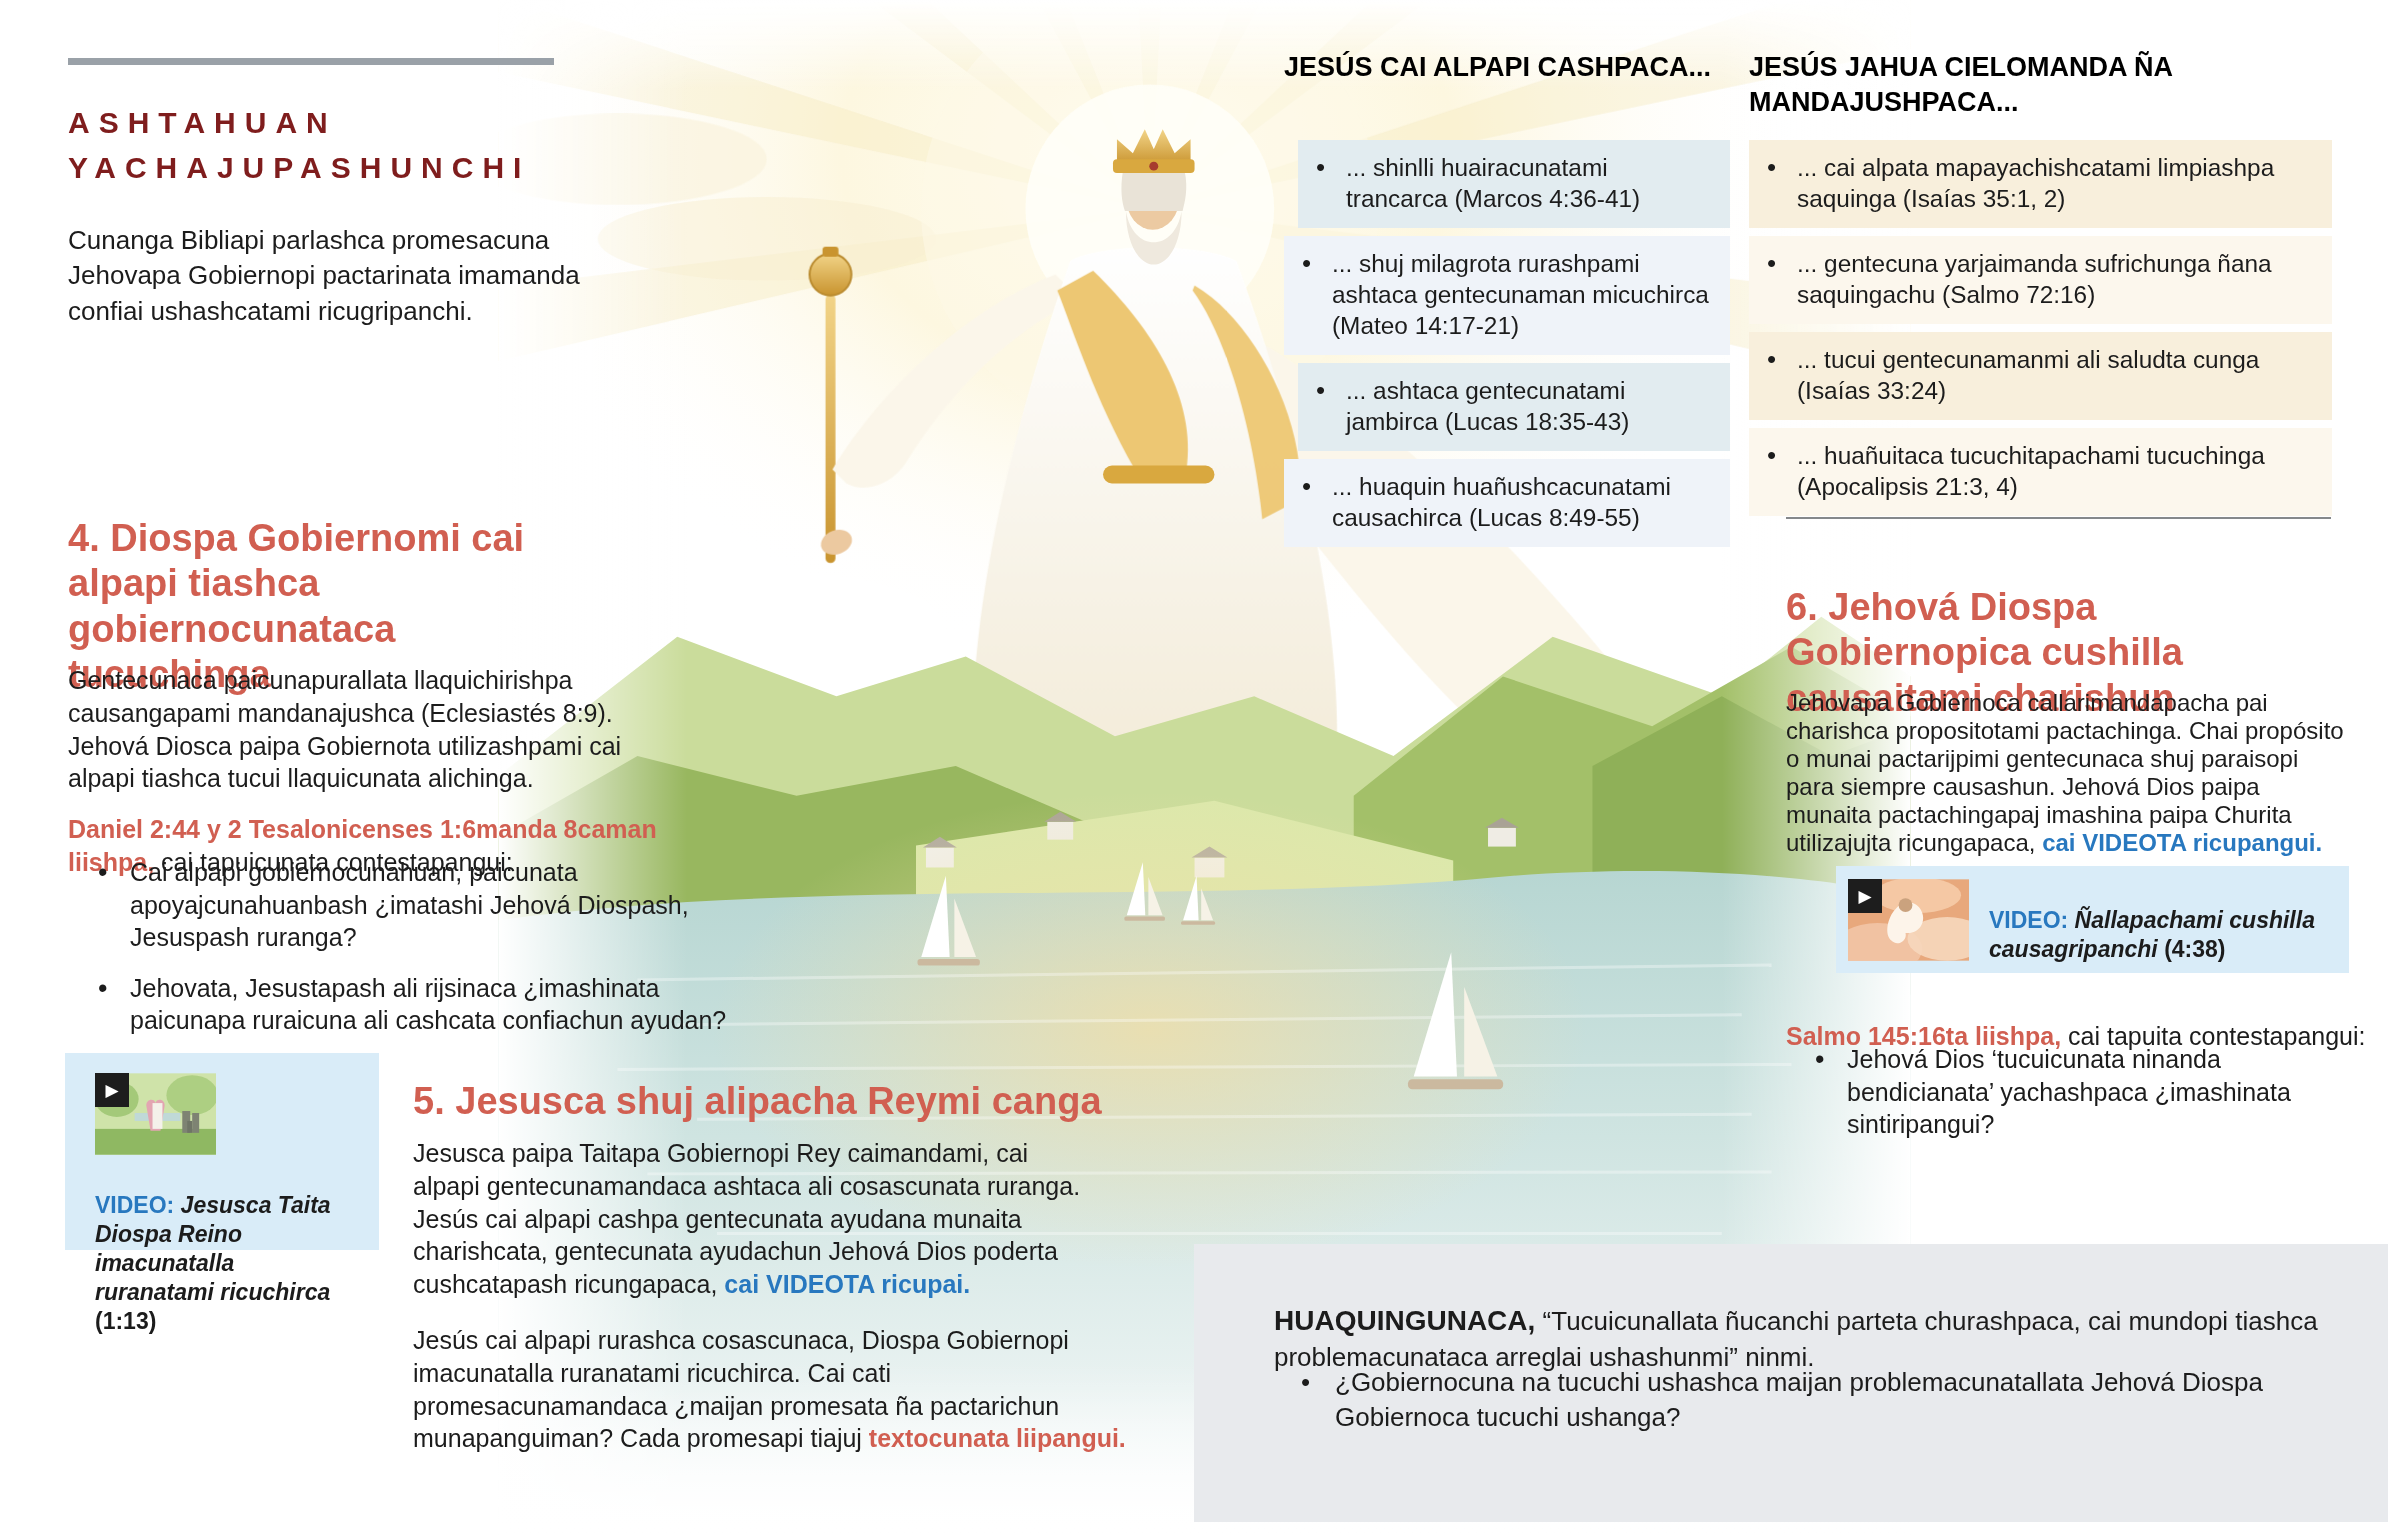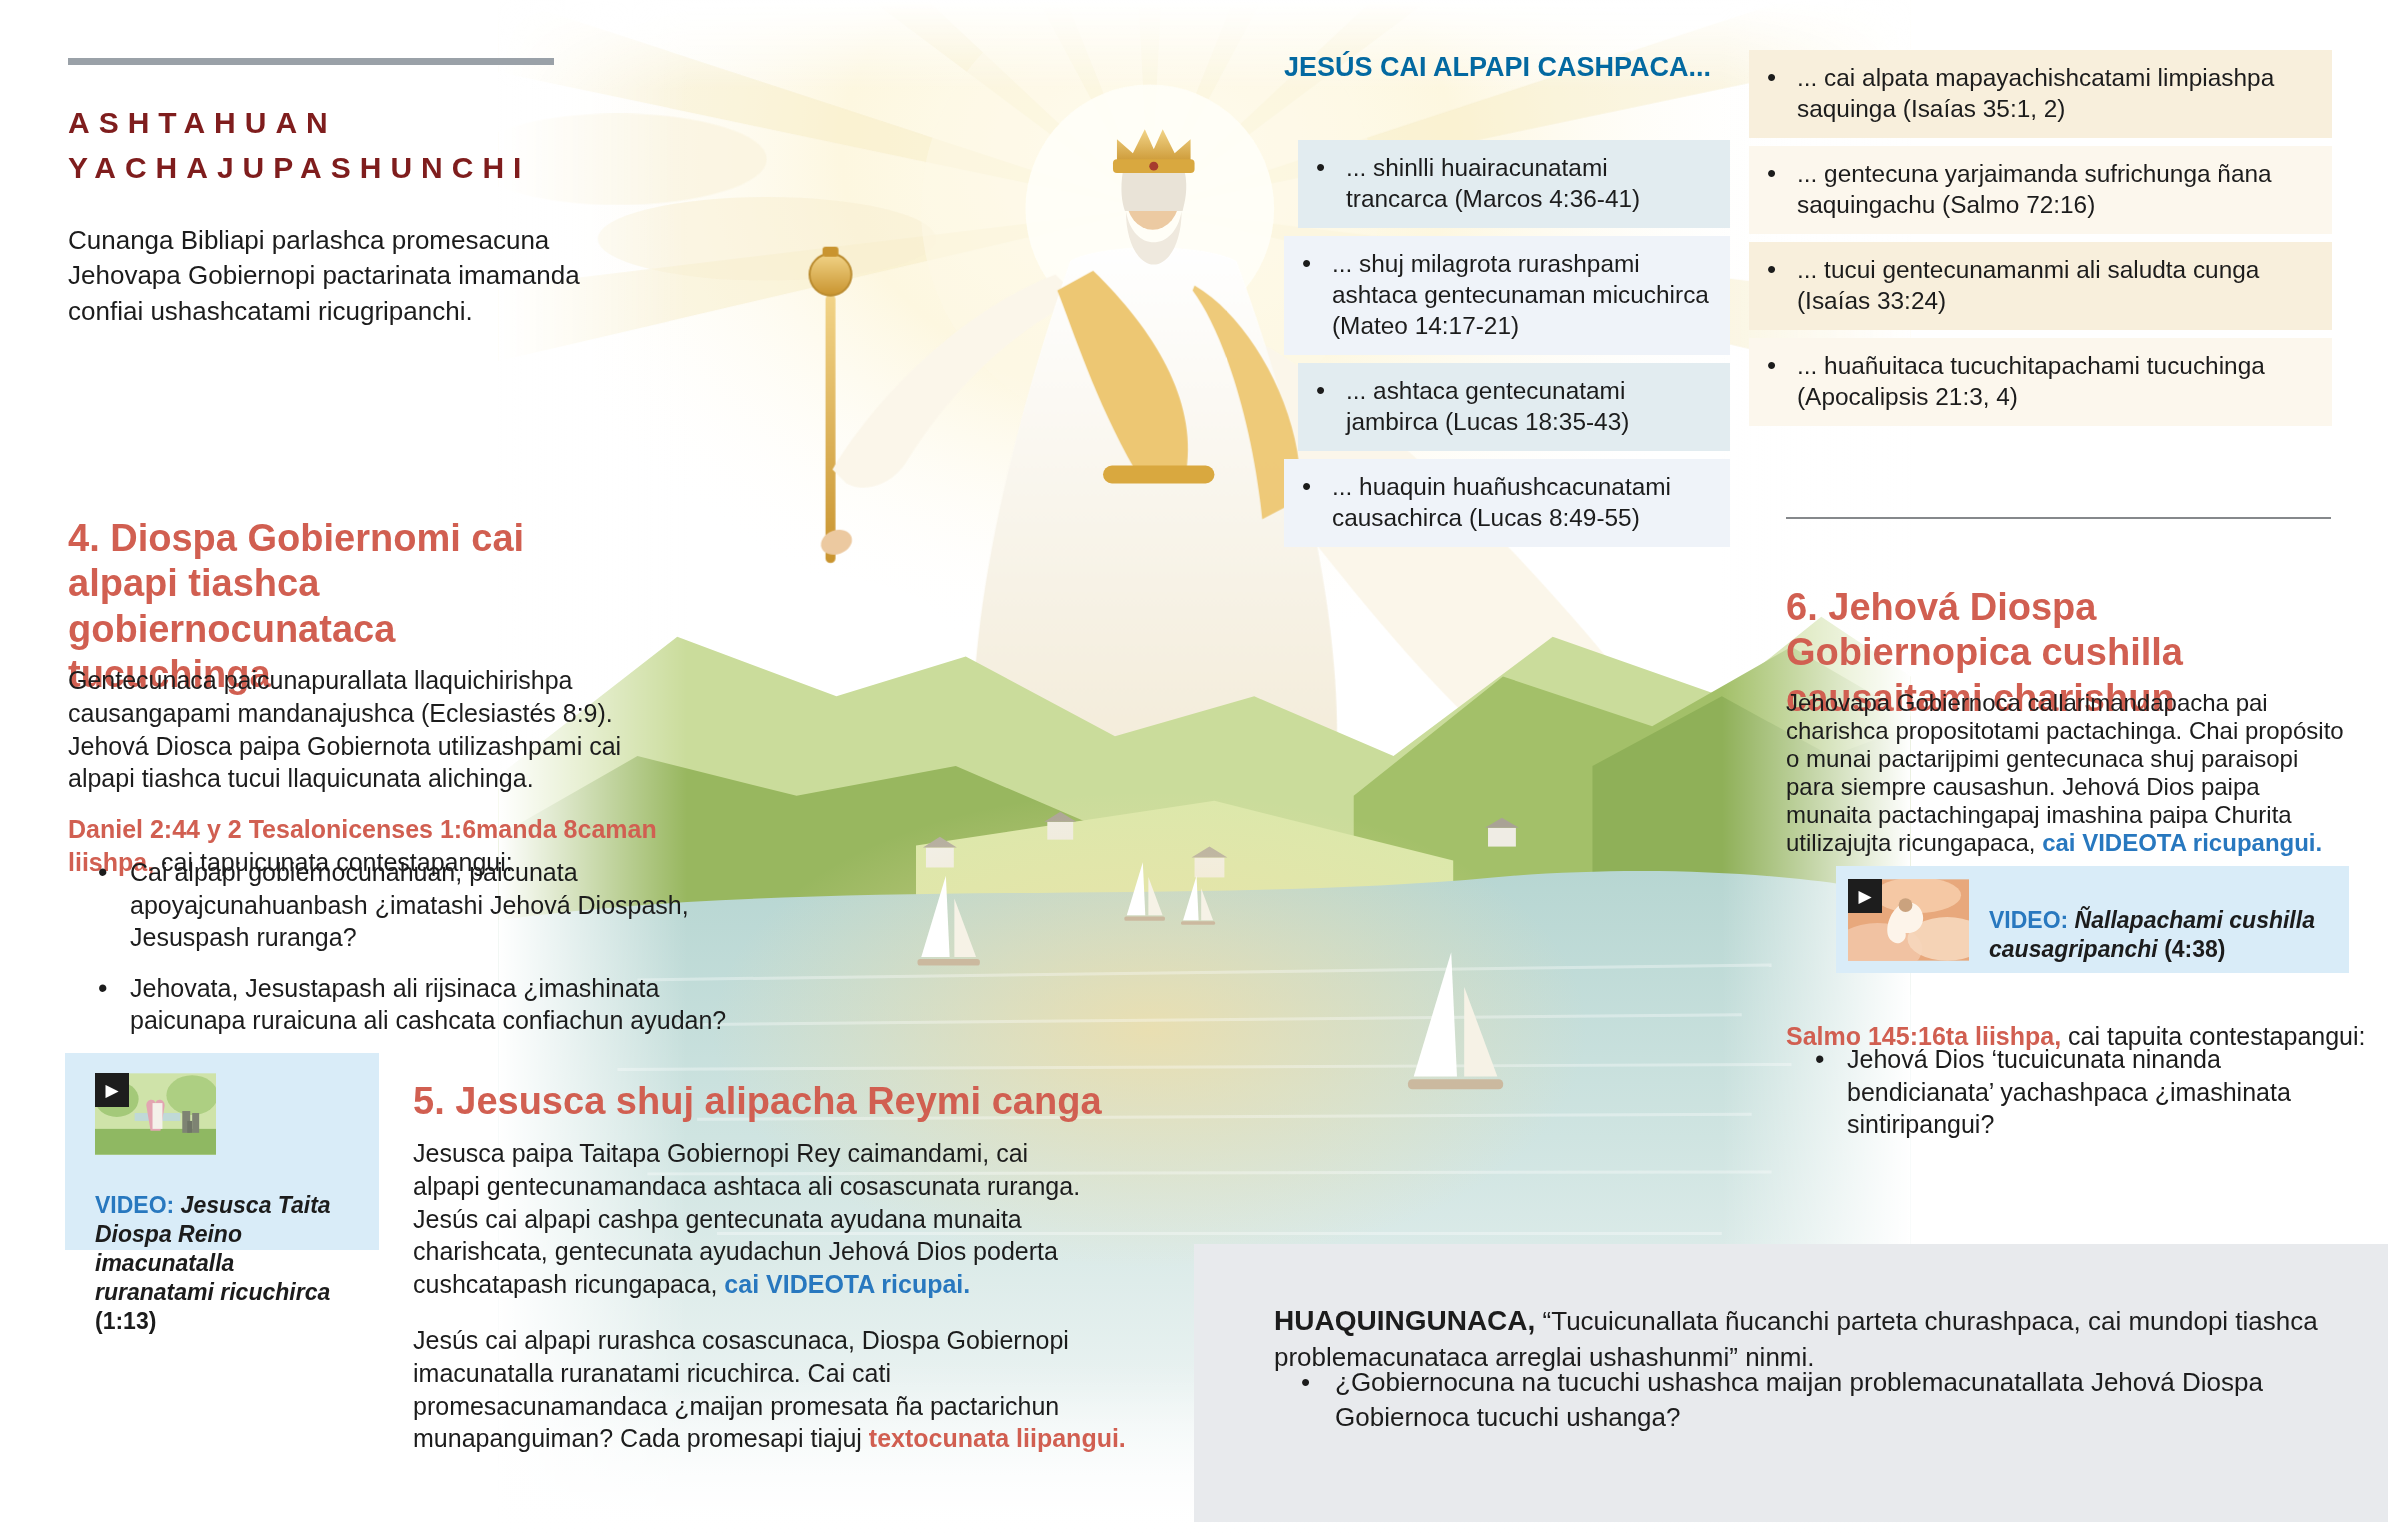--- a/index.html
+++ b/index.html
@@ -23,21 +23,21 @@
   .sec4-body{left:68px;top:639px;width:572px;}
   .sec4-lead{left:68px;top:788px;width:617px;font-size:25px;line-height:1.3;}
   .bullets{left:96px;top:856px;width:637px;list-style:none;margin:0;padding:0;}
   .bullets li{position:relative;padding-left:34px;margin-bottom:18px;font-size:25px;line-height:1.3;}
   .bullets li::before{content:"•";position:absolute;left:2px;top:-1px;font-size:27px;}
 
   
   .tbl-col{position:absolute;top:50px;}
   .tbl-col-left{left:1284px;width:446px;}
   .tbl-col-right{left:1749px;width:583px;}
-  .tbl-head{font-size:27px;font-weight:700;line-height:1.28;color:#0369a1;margin:0 0 18px 0;min-height:72px;}
+  .tbl-head{font-size:27px;font-weight:700;line-height:1.28;color:#000000;margin:0 0 18px 0;min-height:72px;}
   .tbl-rows{list-style:none;margin:0;padding:0;}
   .tbl-rows li{position:relative;padding:13px 14px 13px 48px;margin-bottom:8px;
                font-size:24.4px;line-height:1.27;}
   .tbl-rows li::before{content:"•";position:absolute;left:18px;top:11px;font-size:26px;}
   .row-blue-odd{background:#e2ecf0;margin-left:14px;}
   .row-blue-even{background:#eff3f9;}
   .row-tan-odd{background:#f8efdc;}
   .row-tan-even{background:#fcf7ed;}
 
   
@@ -266,20 +266,21 @@
     <h3 class="tbl-head">JESÚS CAI ALPAPI CASHPACA...</h3>
     <ul class="tbl-rows">
       <li class="row-blue-odd">... shinlli huairacunatami trancarca (Marcos 4:36-41)</li>
       <li class="row-blue-even">... shuj milagrota rurashpami ashtaca gentecunaman micuchirca (Mateo 14:17-21)</li>
       <li class="row-blue-odd">... ashtaca gentecunatami jambirca (Lucas 18:35-43)</li>
       <li class="row-blue-even">... huaquin huañushcacunatami causachirca (Lucas 8:49-55)</li>
     </ul>
   </div>
 
   <div class="tbl-col tbl-col-right">
+    <h3 class="tbl-head">JESÚS JAHUA CIELOMANDA ÑA MANDAJUSHPACA...</h3>
     <ul class="tbl-rows">
       <li class="row-tan-odd">... cai alpata mapayachishcatami limpiashpa saquinga (Isaías 35:1, 2)</li>
       <li class="row-tan-even">... gentecuna yarjaimanda sufrichunga ñana saquingachu (Salmo 72:16)</li>
       <li class="row-tan-odd">... tucui gentecunamanmi ali saludta cunga (Isaías 33:24)</li>
       <li class="row-tan-even">... huañuitaca tucuchitapachami tucuchinga (Apocalipsis 21:3, 4)</li>
     </ul>
   </div>
 
   <h2 class="abs sec-heading sec4-heading">4. Diospa Gobiernomi cai alpapi tiashca gobiernocunataca tucuchinga</h2>
   <p class="abs body-text sec4-body">Gentecunaca paicunapurallata llaquichirishpa causangapami mandanajushca (Eclesiastés 8:9). Jehová Diosca paipa Gobiernota utilizashpami cai alpapi tiashca tucui llaquicunata alichinga.</p>

